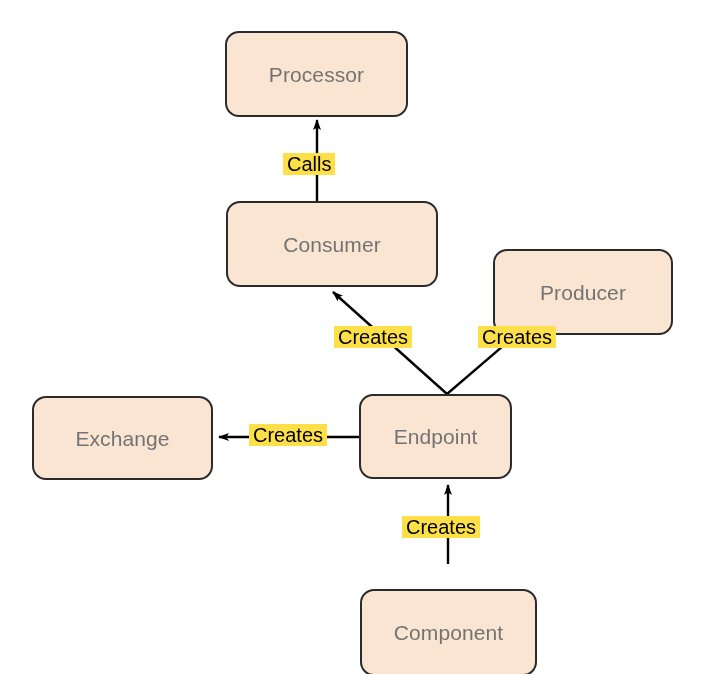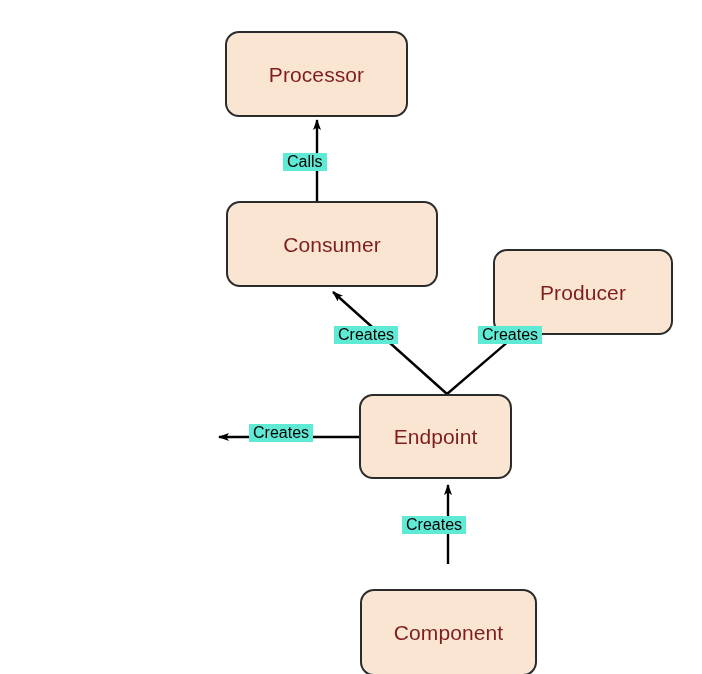--- a/index.html
+++ b/index.html
@@ -30,34 +30,34 @@
     background: #fae5d3;
     border: 2px solid #2b2b2b;
     border-radius: 14px;
     display: flex;
     align-items: center;
     justify-content: center;
   }
   .node-label {
     font-family: "Liberation Sans", sans-serif;
     font-size: 21px;
-    color: #7f1d1d;
+    color: #737373;
     line-height: 1;
     letter-spacing: 0.1px;
     white-space: nowrap;
     user-select: none;
   }
   .edge-label {
     position: absolute;
     font-family: "Liberation Sans", sans-serif;
-    font-size: 16px;
+    font-size: 20px;
     color: #000000;
     line-height: 1;
     white-space: nowrap;
-    background: #5eead4;
+    background: #fde047;
     padding: 1px 4px;
     user-select: none;
   }
   #node-processor { left: 225px; top: 31px;  width: 183px; height: 86px; }
   #node-consumer  { left: 226px; top: 201px; width: 212px; height: 86px; }
   #node-producer  { left: 493px; top: 201px; width: 180px; height: 86px; margin-top: 48px; }
   #node-exchange  { left: 32px;  top: 396px; width: 181px; height: 84px; }
   #node-endpoint  { left: 359px; top: 394px; width: 153px; height: 85px; }
   #node-component { left: 360px; top: 564px; width: 177px; height: 87px; margin-top: 25px; }
 
@@ -105,20 +105,23 @@
   </div>
 
   <div class="node" id="node-consumer">
     <span class="node-label">Consumer</span>
   </div>
 
   <div class="node" id="node-producer">
     <span class="node-label">Producer</span>
   </div>
 
+  <div class="node" id="node-exchange">
+    <span class="node-label">Exchange</span>
+  </div>
 
   <div class="node" id="node-endpoint">
     <span class="node-label">Endpoint</span>
   </div>
 
   <div class="node" id="node-component">
     <span class="node-label">Component</span>
   </div>
 
   <div class="edge-label" id="label-calls">Calls</div>

